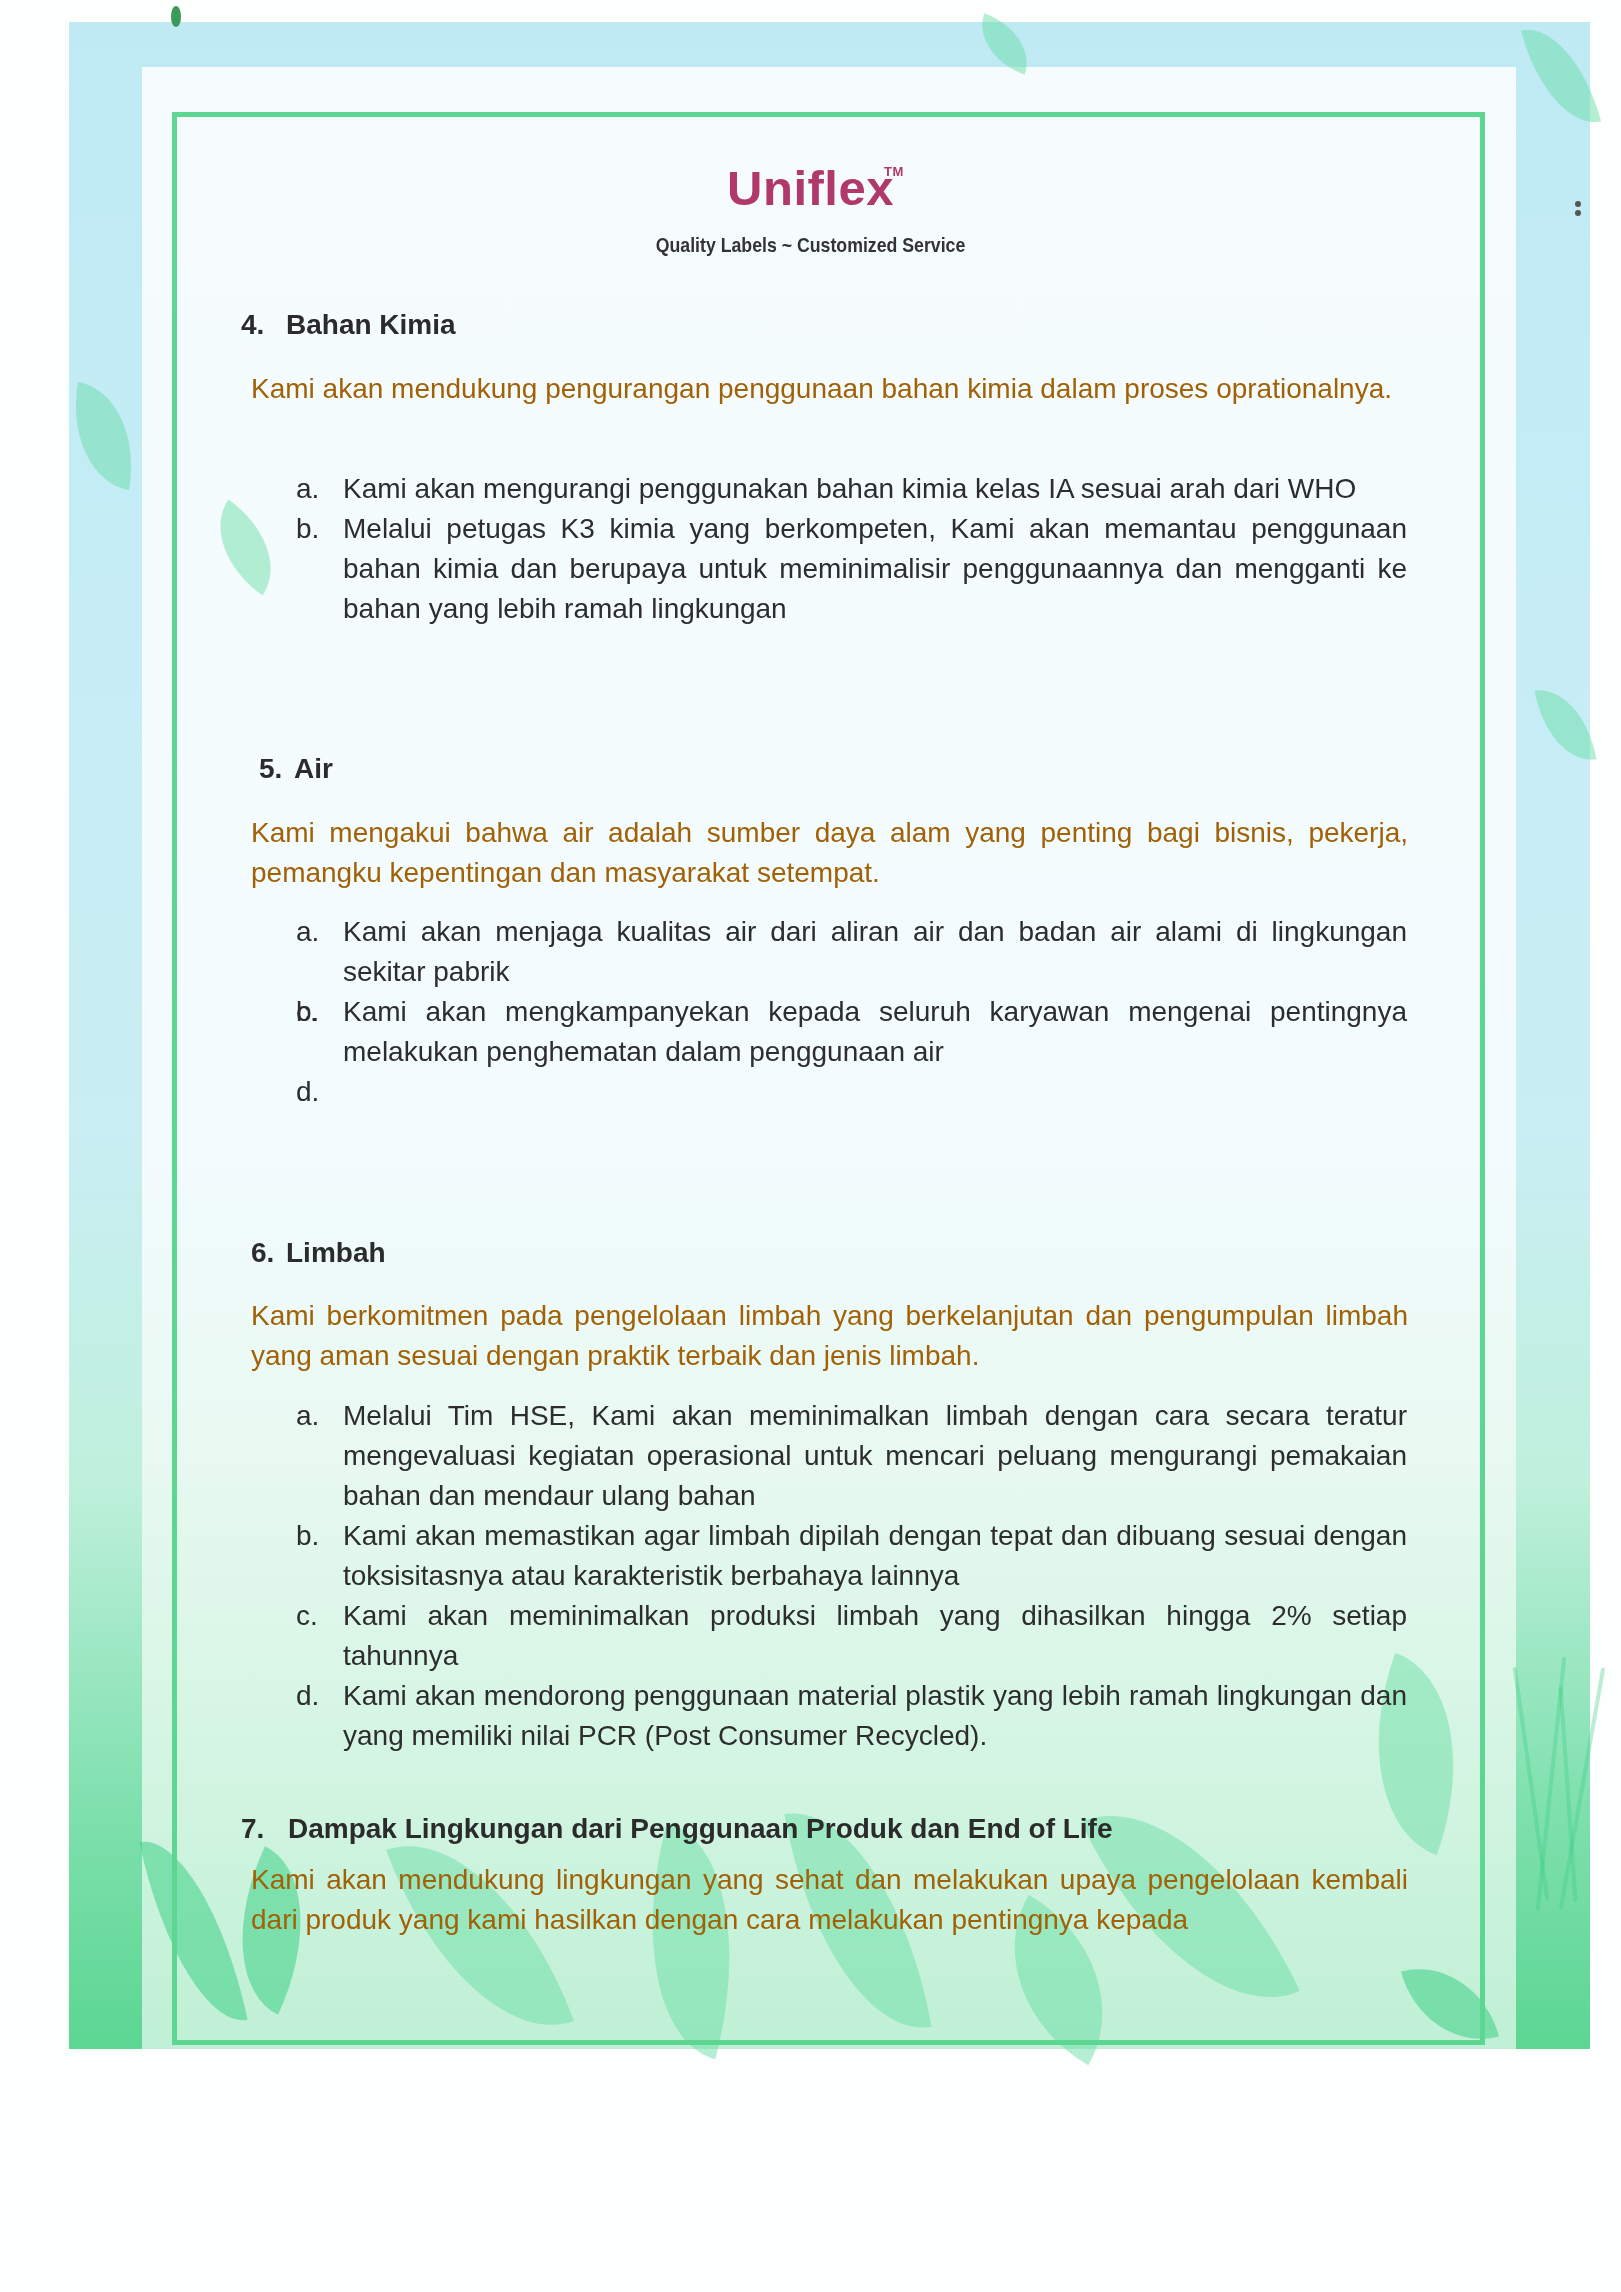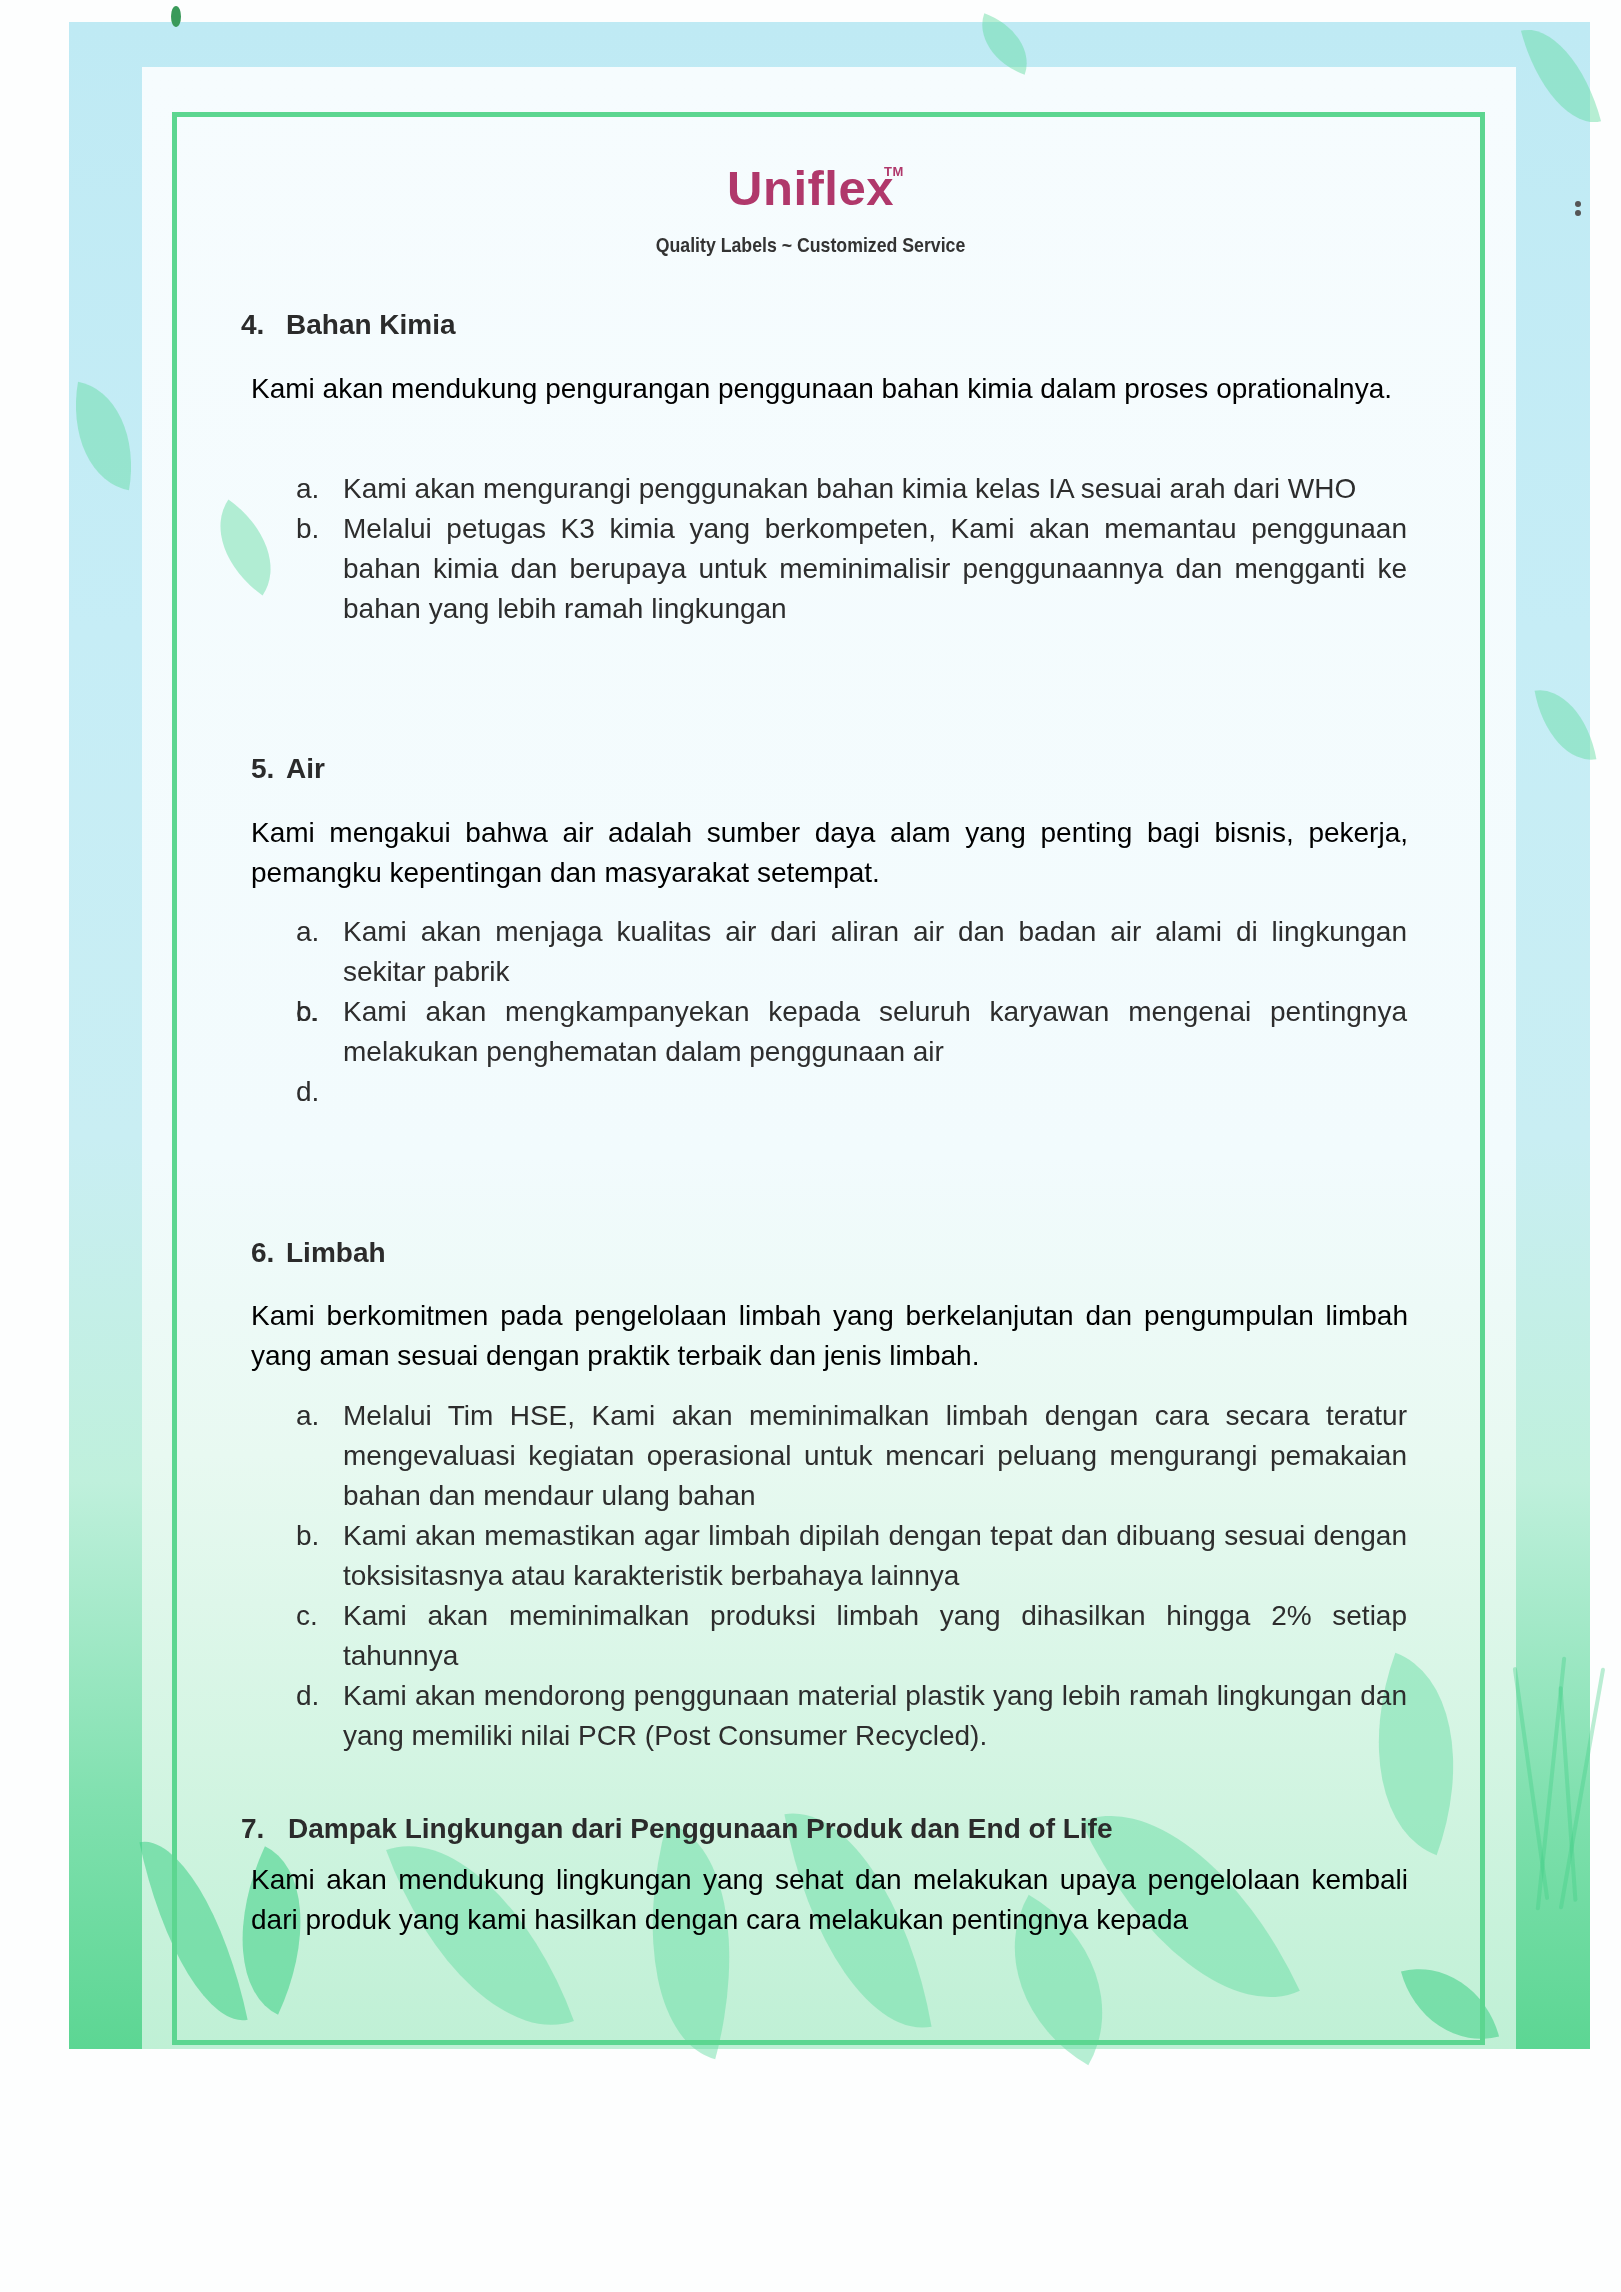--- a/index.html
+++ b/index.html
@@ -121,21 +121,21 @@
     .sec-title .num {
       display: inline-block;
     }
     .para {
       position: absolute;
       left: 251px;
       width: 1157px;
       font-size: 28px;
       line-height: 40px;
       text-align: justify;
-      color: #000000;
+      color: #a16207;
     }
     .list {
       position: absolute;
       left: 294px;
       width: 1113px;
       margin: 0;
       padding: 0;
       list-style: none;
     }
     .list-item {
@@ -206,21 +206,21 @@
     <li class="list-item">
       <span class="marker">a.</span>
       <span>Kami akan mengurangi penggunakan bahan kimia kelas IA sesuai arah dari WHO</span>
     </li>
     <li class="list-item">
       <span class="marker">b.</span>
       <span>Melalui petugas K3 kimia yang berkompeten, Kami akan memantau penggunaan bahan kimia dan berupaya untuk meminimalisir penggunaannya dan mengganti ke bahan yang lebih ramah lingkungan</span>
     </li>
   </ul>
 
-  <div class="sec-title" style="left:251px;top:753px;">
+  <div class="sec-title" style="left:259px;top:753px;">
     <span class="num" style="width:35px;">5.</span><span>Air</span>
   </div>
   <div class="para" style="top:813px;">Kami mengakui bahwa air adalah sumber daya alam yang penting bagi bisnis, pekerja, pemangku kepentingan dan masyarakat setempat.</div>
   <ul class="list" style="top:912px;">
     <li class="list-item">
       <span class="marker">a.</span>
       <span>Kami akan menjaga kualitas air dari aliran air dan badan air alami di lingkungan sekitar pabrik</span>
     </li>
     <li class="list-item">
       <span class="marker">b.</span>

